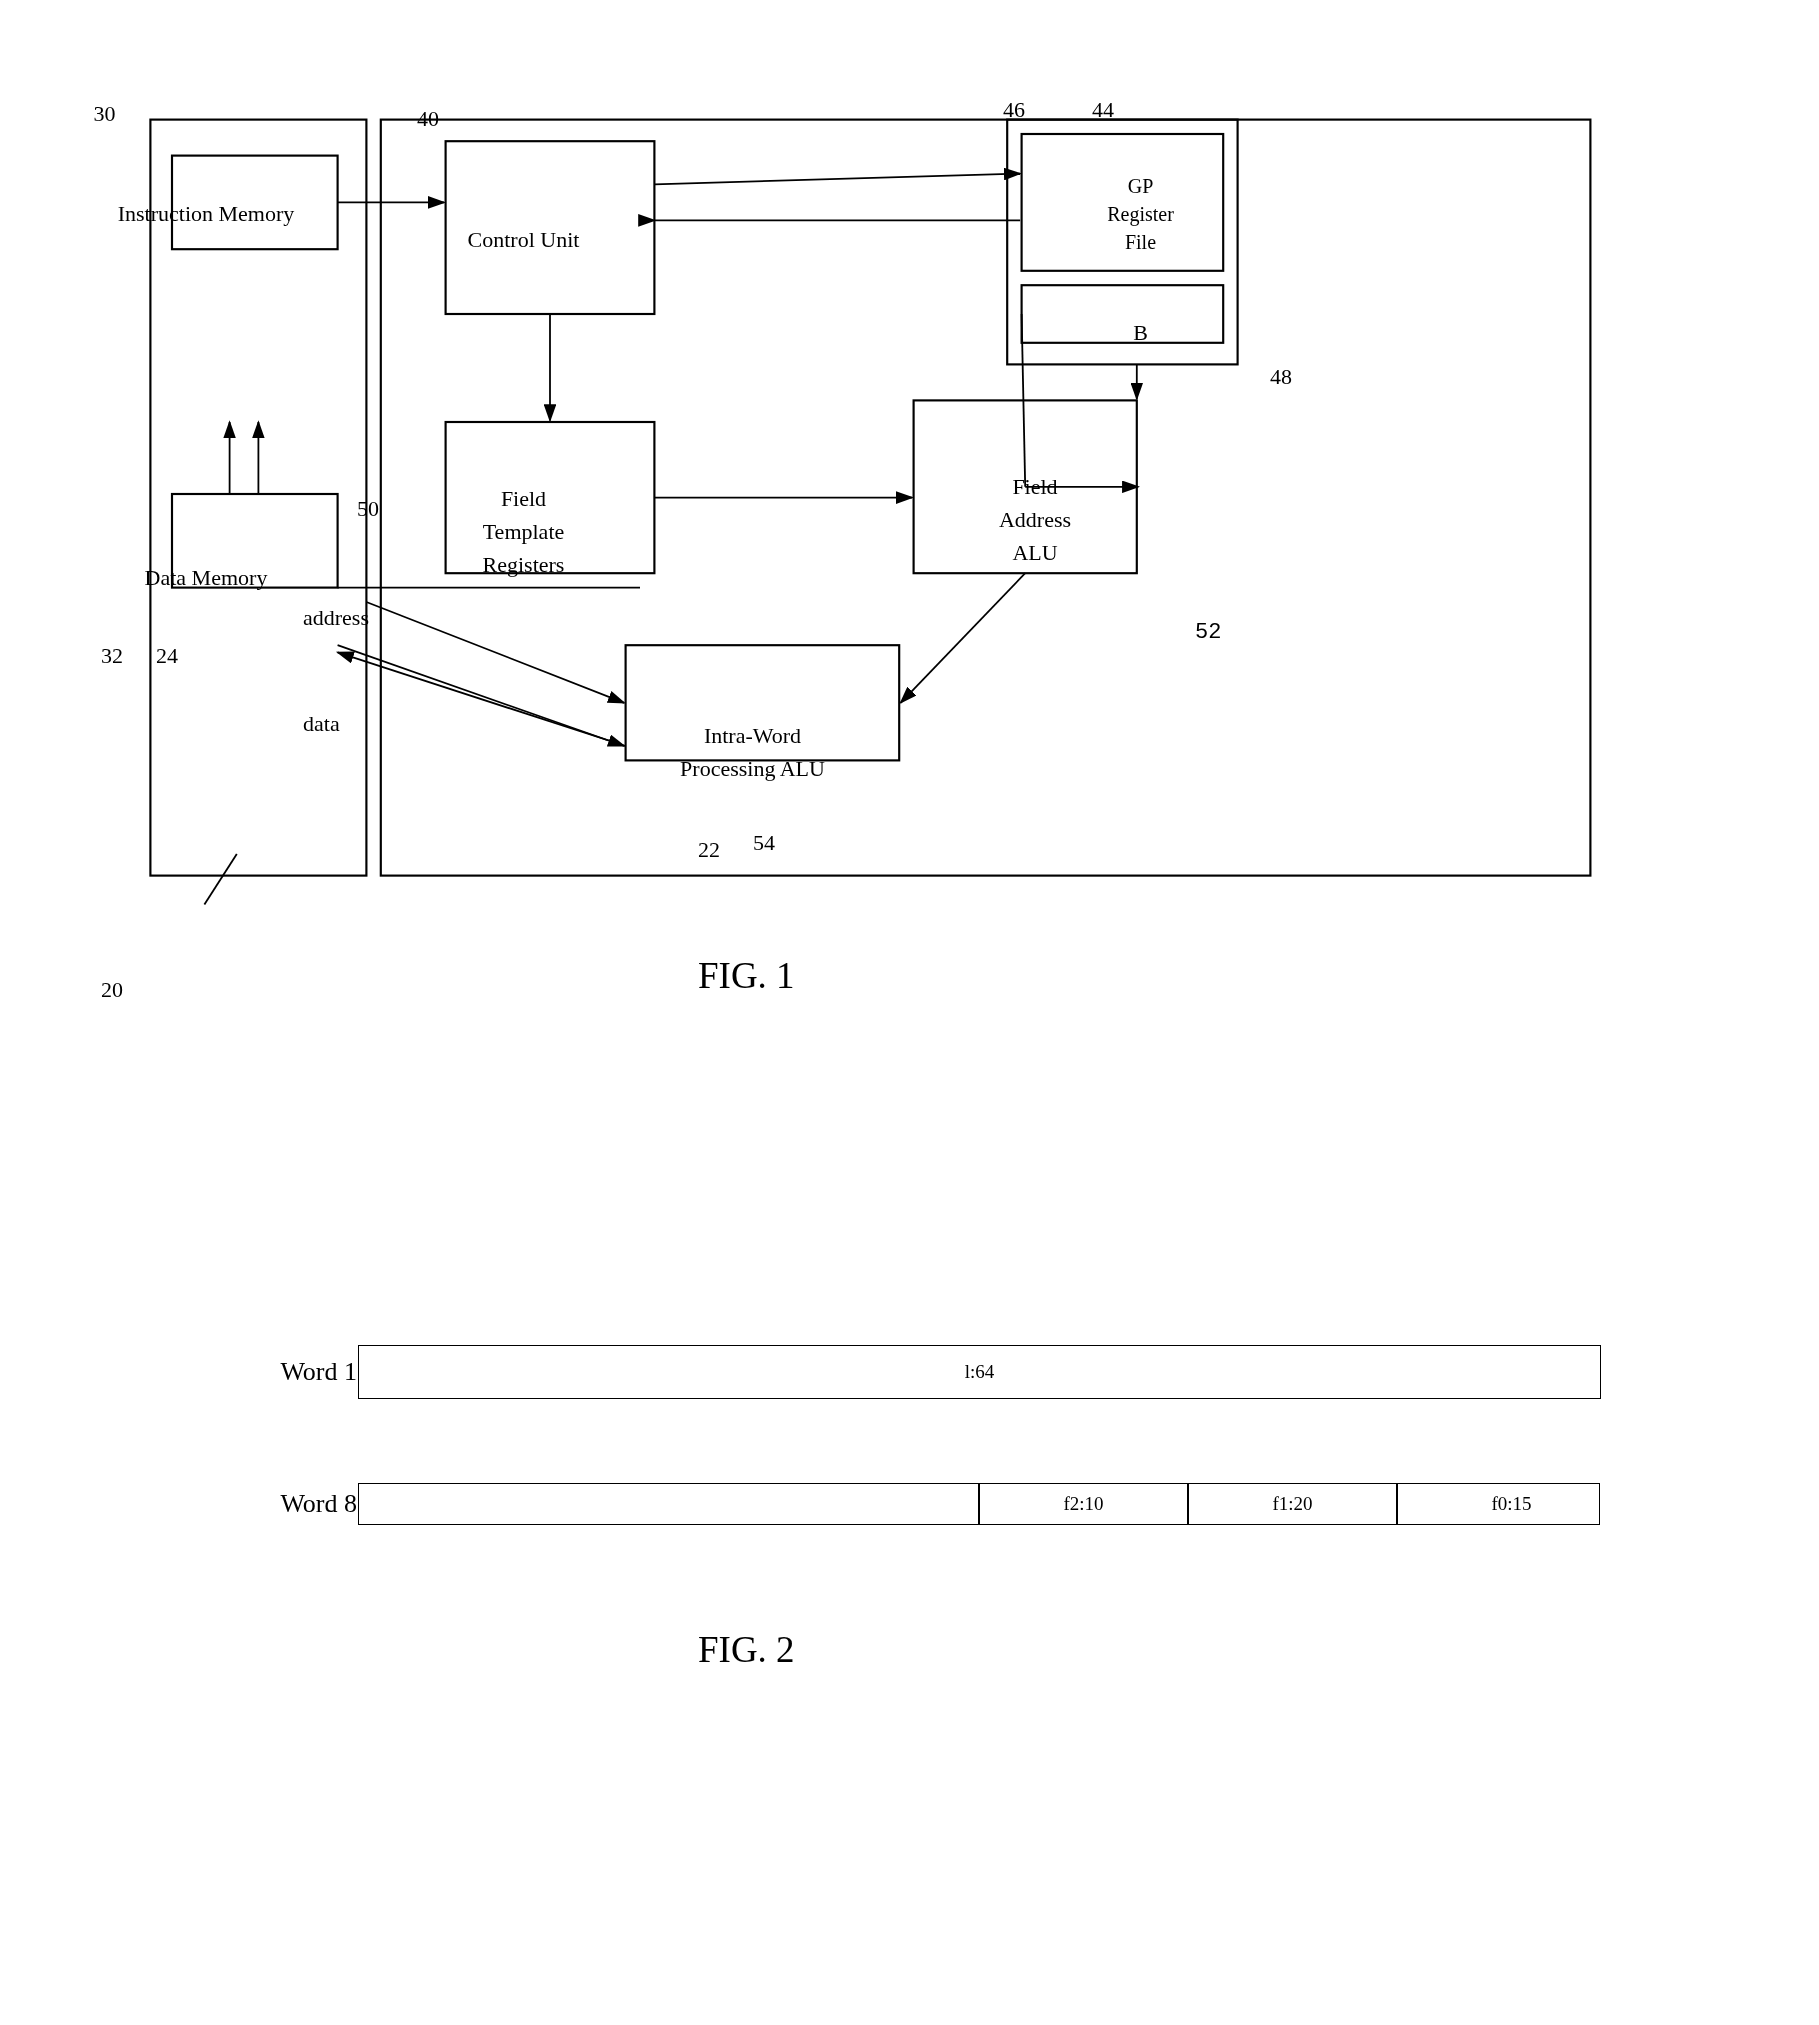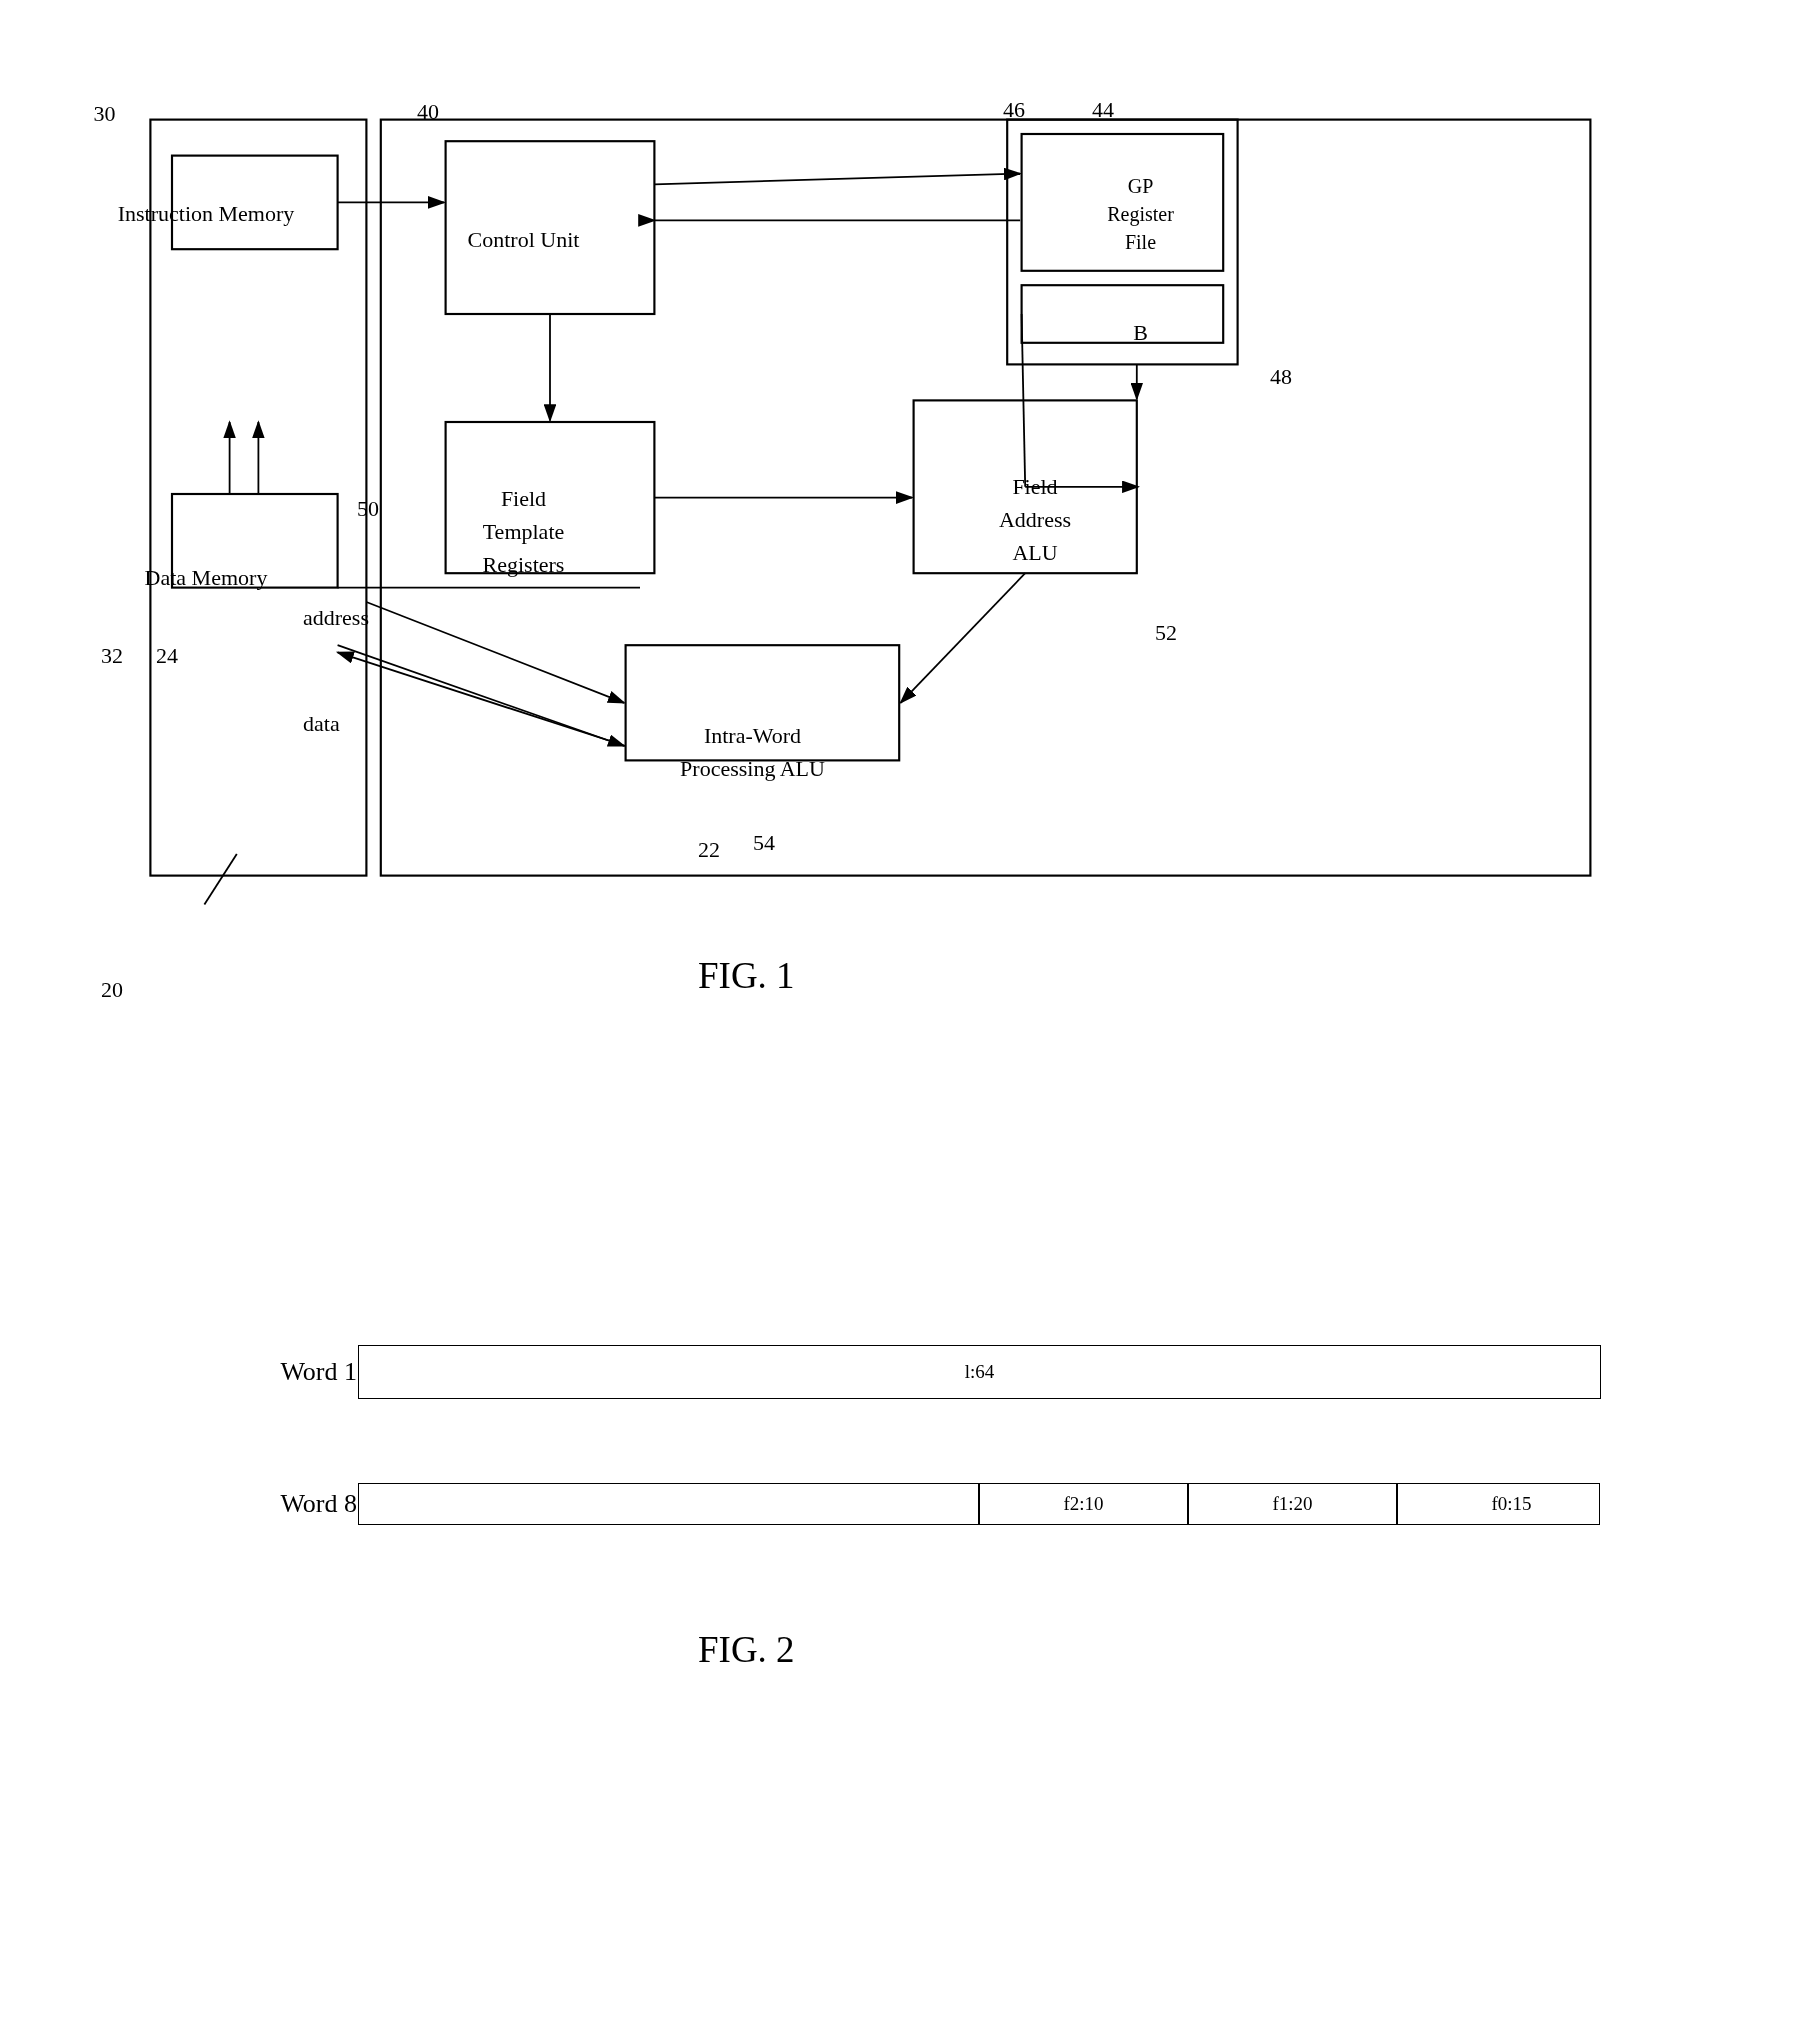--- a/index.html
+++ b/index.html
@@ -171,26 +171,26 @@
 
     <div style="position:absolute; left:954px; top:240px; width:217px; height:62px; display:flex; align-items:center; justify-content:center; text-align:center; font-size:22px; pointer-events:none;">B</div>
 
     <div style="position:absolute; left:333px; top:388px; width:225px; height:163px; display:flex; align-items:center; justify-content:center; text-align:center; font-size:22px; line-height:1.5; pointer-events:none;">Field<br>Template<br>Registers</div>
 
     <div style="position:absolute; left:837px; top:364px; width:240px; height:186px; display:flex; align-items:center; justify-content:center; text-align:center; font-size:22px; line-height:1.5; pointer-events:none;">Field<br>Address<br>ALU</div>
 
     <div style="position:absolute; left:527px; top:628px; width:295px; height:124px; display:flex; align-items:center; justify-content:center; text-align:center; font-size:22px; line-height:1.5; pointer-events:none;">Intra-Word<br>Processing ALU</div>
 
     <div class="label" style="left:15.5px; top:39px;">30</div>
-    <div class="label" style="left:339px; top:37px;">40</div>
+    <div class="label" style="left:339px; top:44px;">40</div>
     <div class="label" style="left:925px; top:35px;">46</div>
     <div class="label" style="left:1014px; top:35px;">44</div>
     <div class="label" style="left:1192px; top:302px;">48</div>
     <div class="label" style="left:279px; top:434px;">50</div>
-    <div class="label" style="left:1077px; top:558px;">52</div>
+    <div class="label" style="left:1117px; top:558px;font-family:Liberation Mono, monospace;">52</div>
     <div class="label" style="left:675px; top:768px;">54</div>
     <div class="label" style="left:620px; top:775px;">22</div>
     <div class="label" style="left:23px; top:581px;">32</div>
     <div class="label" style="left:78px; top:581px;">24</div>
     <div class="label" style="left:225px; top:543px;">address</div>
     <div class="label" style="left:225px; top:649px;">data</div>
 
     <div class="fig-caption" style="left:620px; top:892px;">FIG. 1</div>
 
     <div class="label" style="left:23px; top:915px;">20</div>

